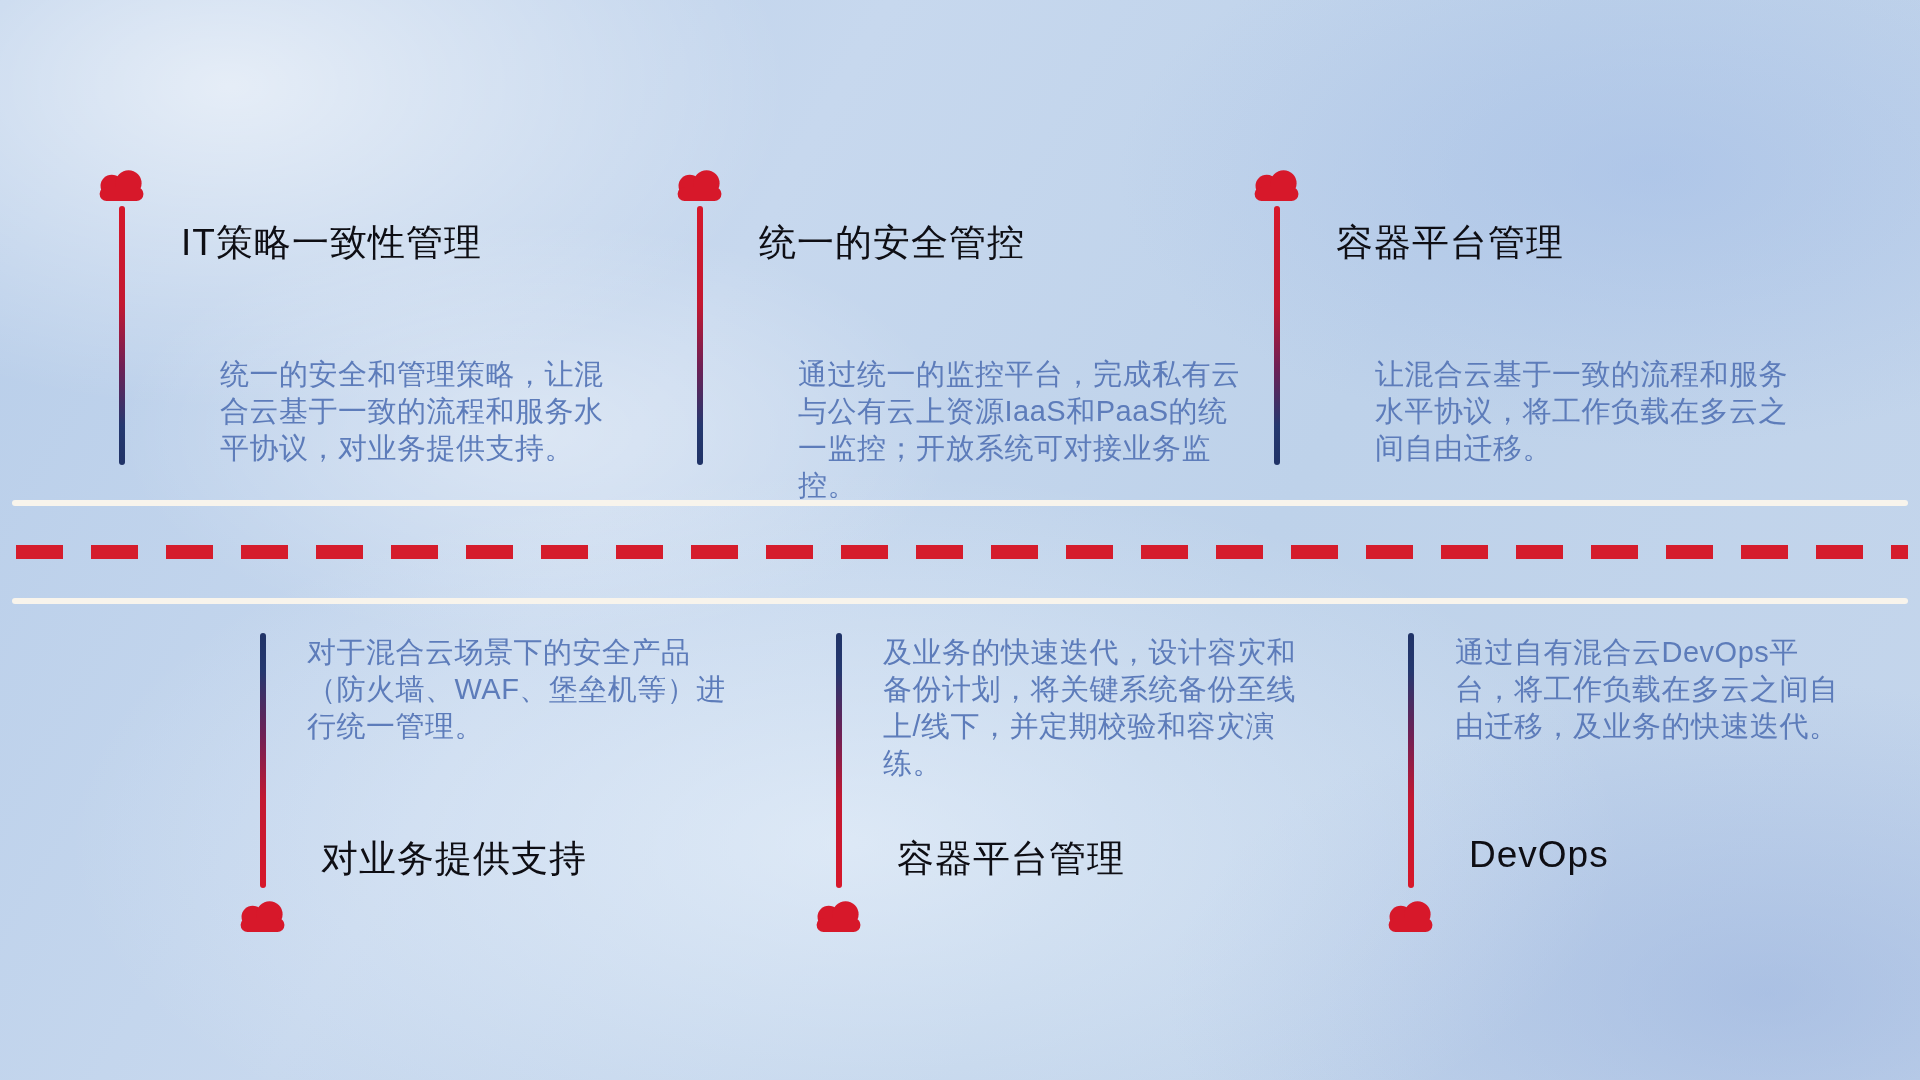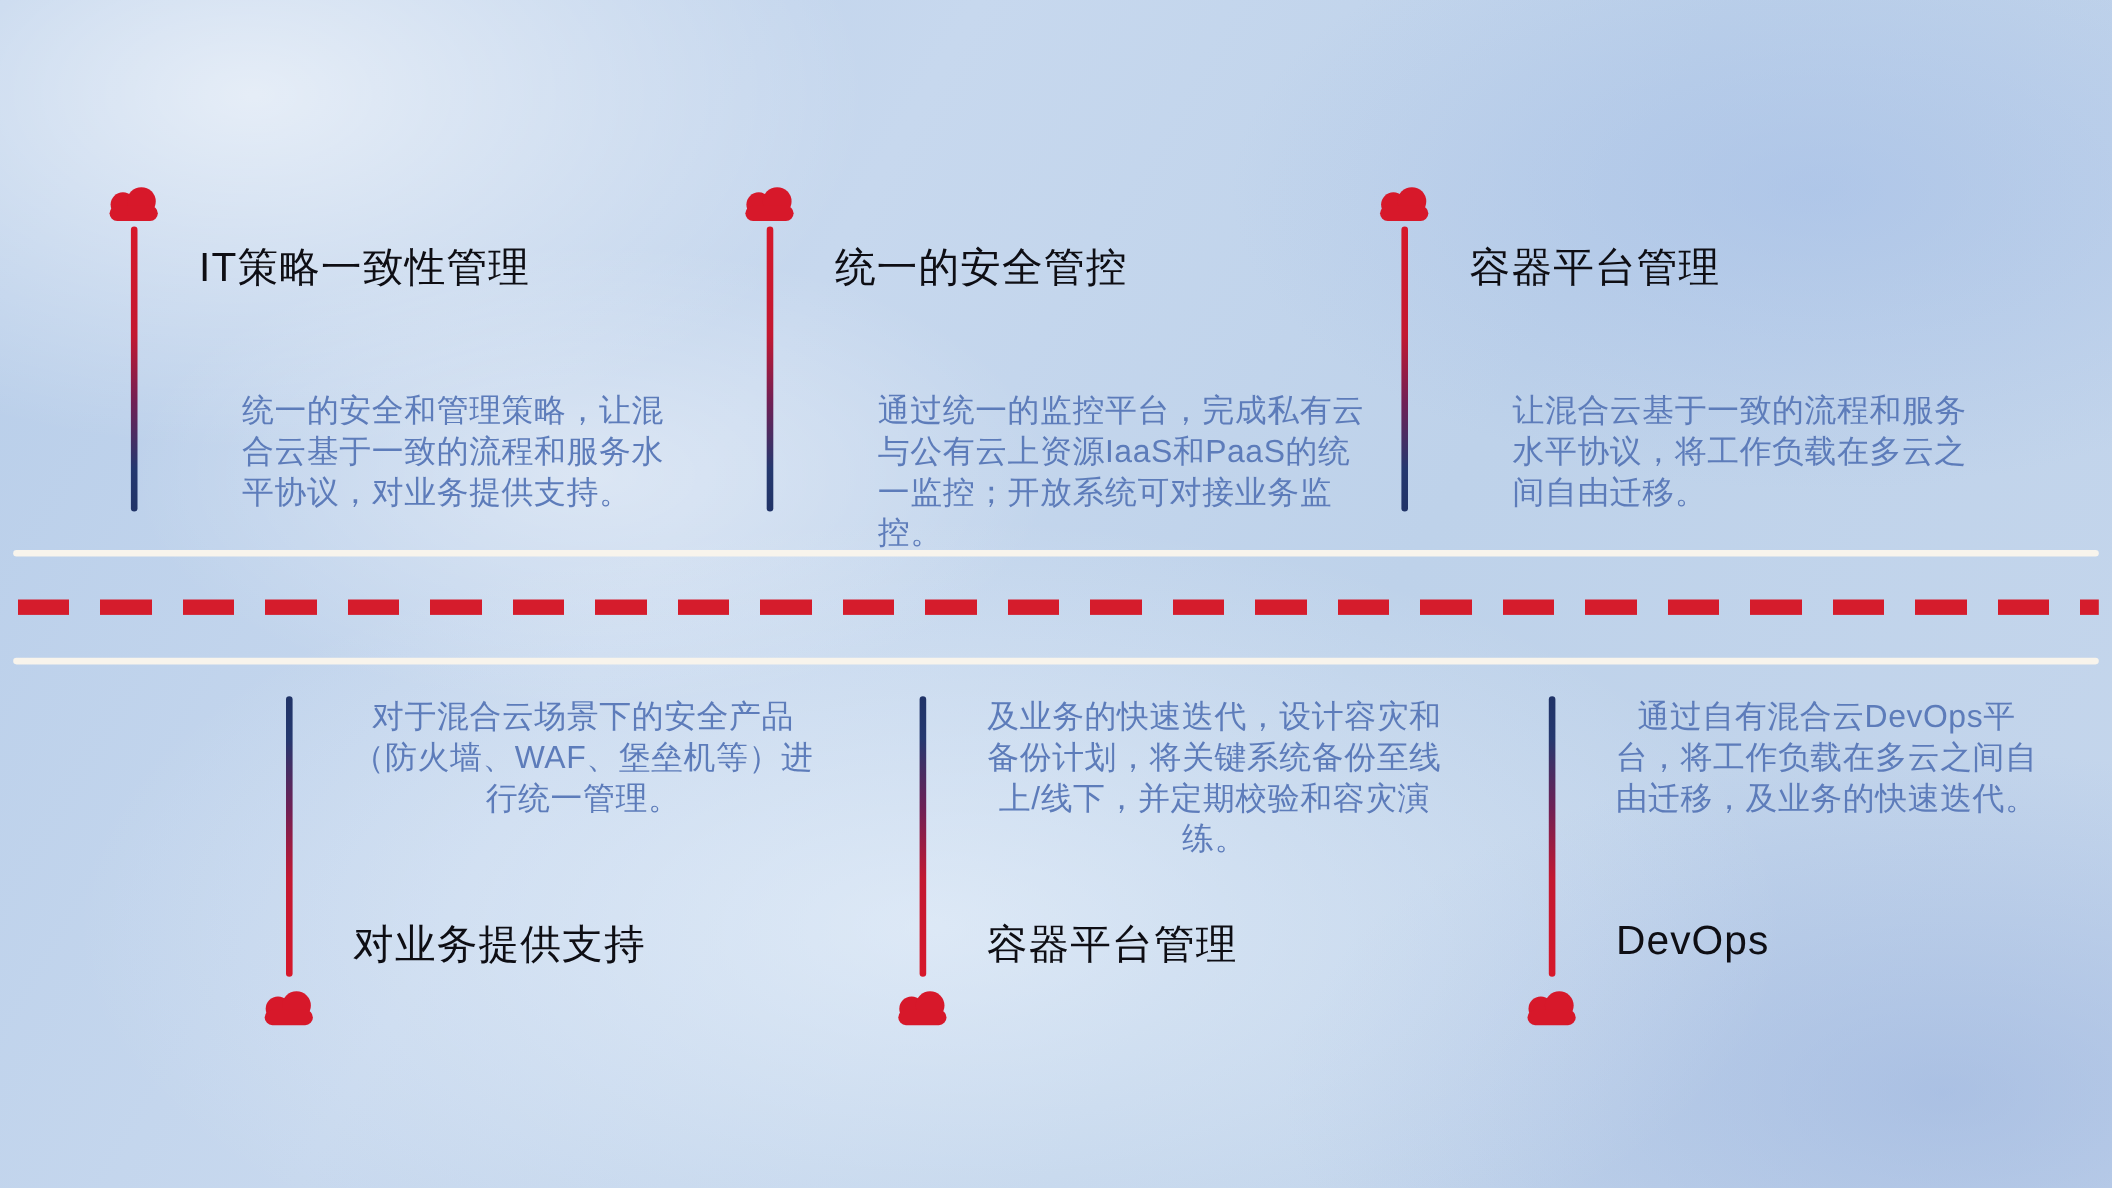--- a/index.html
+++ b/index.html
@@ -87,21 +87,21 @@
   
   .item.top .cloud { left: -28px; top: 167px; }
   .item.top .vline { top: 206px; height: 259px; }
   .item.top .item-title { left: 59px; top: 218px; }
   .item.top .item-desc { left: 59px; top: 356px; margin-left: 39px; }
 
   
   .item.bottom .cloud { left: -28px; top: 898px; }
   .item.bottom .vline { top: 633px; height: 255px; }
   .item.bottom .item-title { left: 58px; top: 834px; }
-  .item.bottom .item-desc { left: 57px; top: 634px; text-align: center; }
+  .item.bottom .item-desc { left: 44px; top: 634px; }
 </style>
 </head>
 <body>
 
 <div class="canvas">
 
   <div class="road-line road-line-top"></div>
   <div class="road-dashes"></div>
   <div class="road-line road-line-bottom"></div>
 

